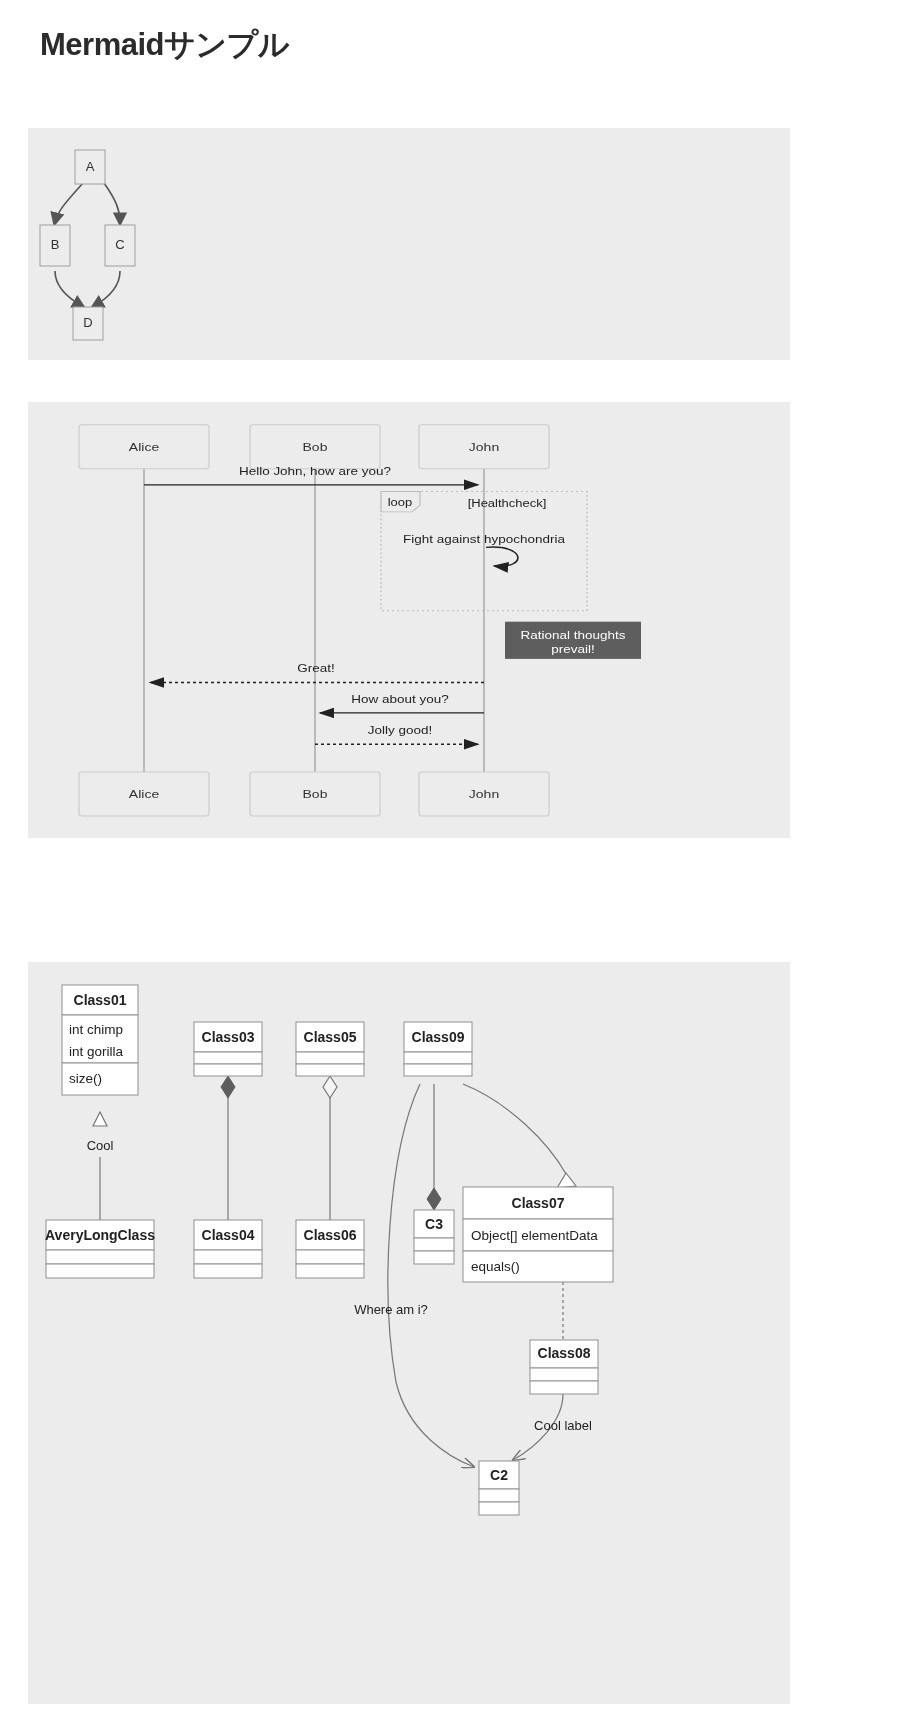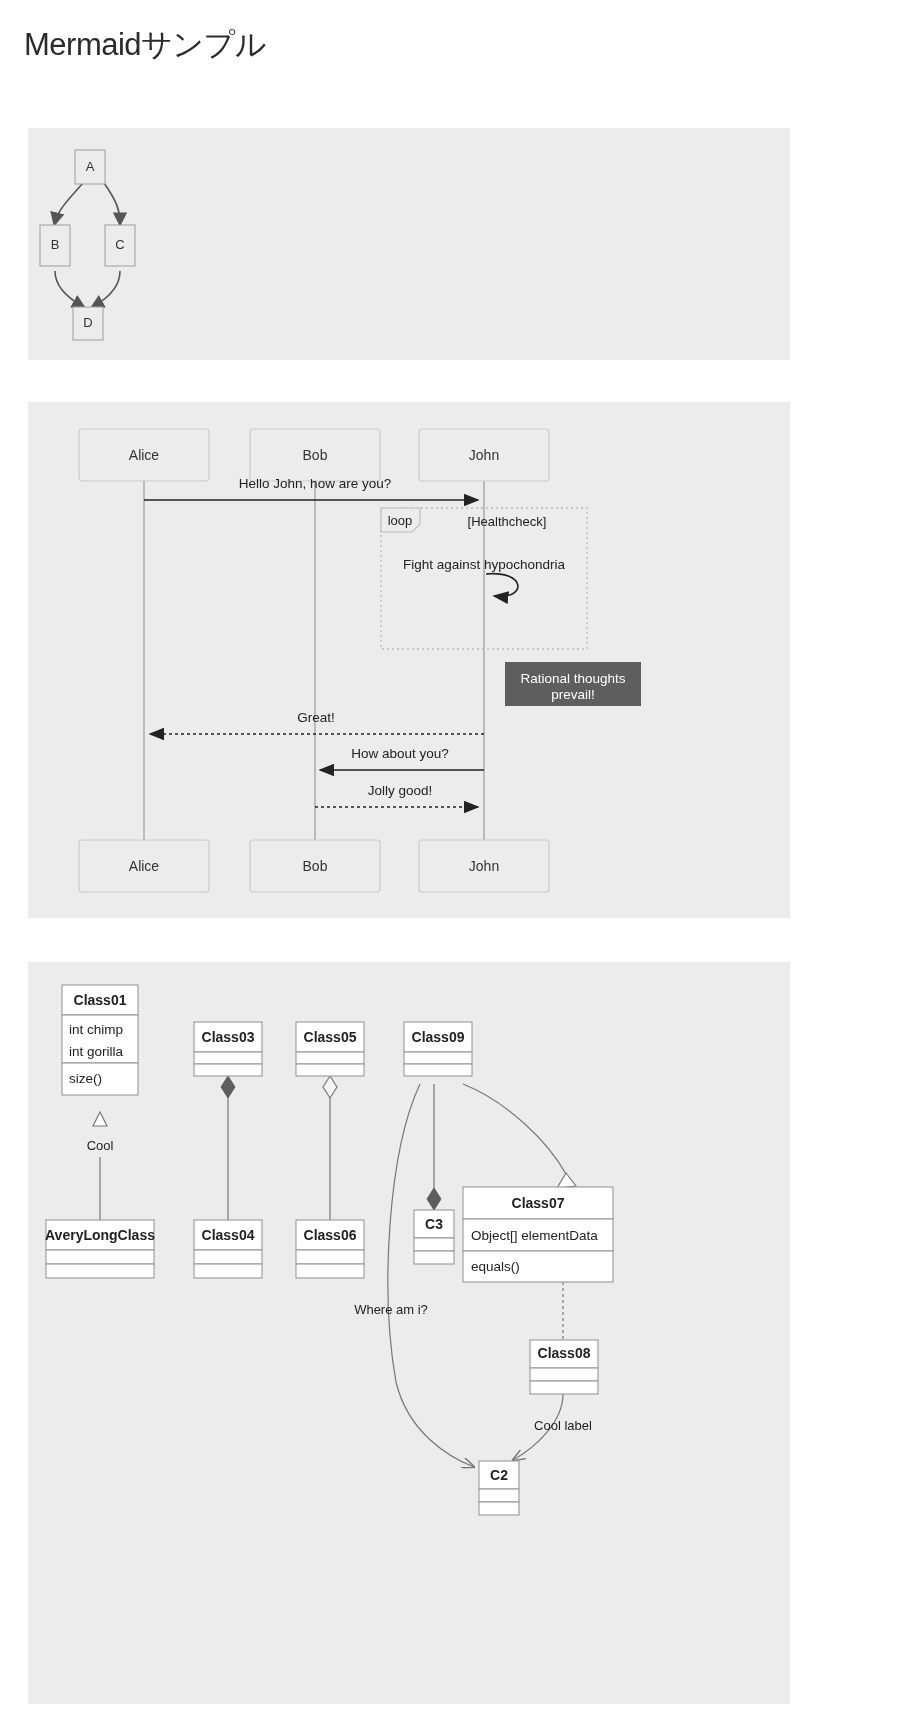--- a/index.html
+++ b/index.html
@@ -8,35 +8,35 @@
     width: 900px;
     height: 1724px;
     background: #ffffff;
     font-family: "Liberation Sans", sans-serif;
     color: #333333;
     overflow: hidden;
     position: relative;
   }
   .page-title {
     position: absolute;
-    left: 24px;
+    left: 40px;
     top: 24px;
     font-size: 31px;
-    font-weight: normal;
+    font-weight: bold;
     letter-spacing: -0.5px;
     color: #2b2b2b;
   }
   .diagram-panel {
     position: absolute;
     background: #ececec;
     left: 28px;
     width: 762px;
   }
   #flowchart-panel { top: 128px; height: 232px; }
-  #sequence-panel  { top: 402px; height: 516px; }
+  #sequence-panel  { top: 402px; height: 436px; }
   #class-panel     { top: 962px; height: 742px; }
   .svg-layer { position:absolute; left:0; top:0; width:100%; height:100%; }
   .node-label {
     font-family: "Liberation Sans", sans-serif;
     font-size: 13px;
     fill: #333333;
     text-anchor: middle;
     dominant-baseline: middle;
   }
   .seq-actor-label {

